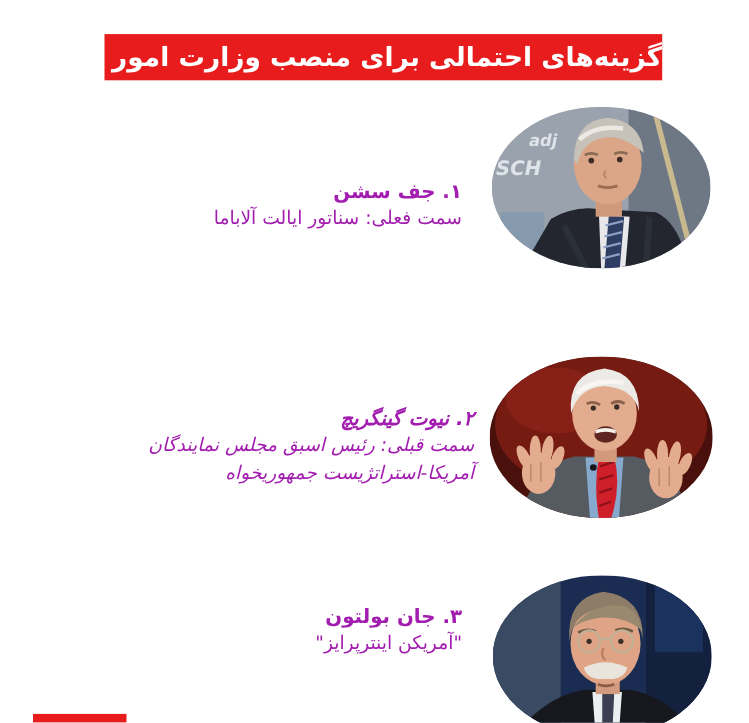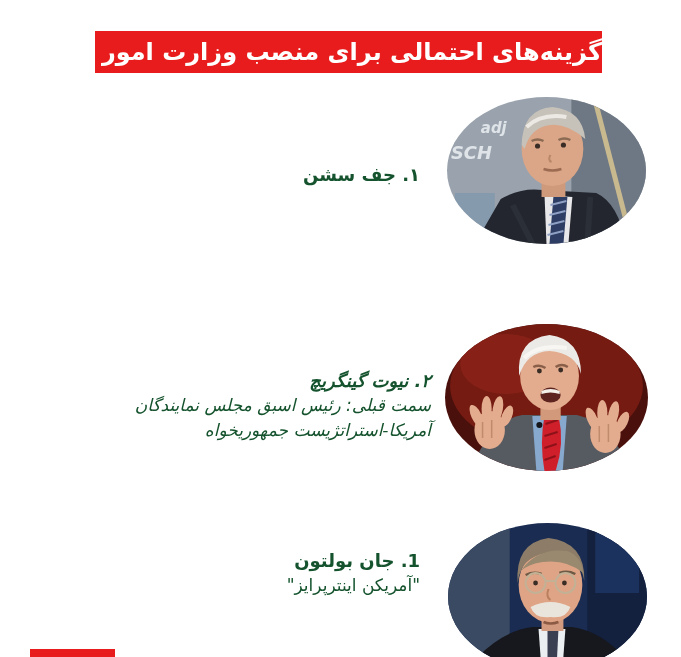--- a/index.html
+++ b/index.html
@@ -5,21 +5,21 @@
   html,body{margin:0;padding:0;background:#fff;}
   #page{
     position:relative;width:681px;height:657px;background:#ffffff;
     overflow:hidden;font-family:"DejaVu Sans",sans-serif;
   }
   .banner{
     position:absolute;left:95px;top:31px;width:507px;height:42px;
     background:#e81c1c;color:#ffffff;font-weight:bold;font-size:24px;
     line-height:42px;text-align:center;direction:rtl;white-space:nowrap;
   }
-  .cand-text{position:absolute;direction:rtl;text-align:right;color:#14532d;}
+  .cand-text{position:absolute;direction:rtl;text-align:right;color:#a21caf;}
   .cand-name{font-size:18px;font-weight:bold;line-height:24px;white-space:nowrap;}
   .cand-line{font-size:17px;line-height:25px;white-space:nowrap;}
   .portrait{
     position:absolute;border-radius:50%;overflow:hidden;
   }
   .portrait svg{display:block;width:100%;height:100%;}
   .red-fragment{
     position:absolute;left:30px;top:649px;width:85px;height:8px;background:#e81c1c;
   }
 </style>
@@ -27,20 +27,21 @@
 <body>
 
 <div id="page">
 
   <div class="banner">
     <span>گزینه‌های احتمالی برای منصب وزارت امور خارجه:</span>
   </div>
 
   <div class="cand-text" style="left:100px;top:163px;width:320px;">
     <div class="cand-name">۱. جف سشن</div>
+    <div class="cand-line">سمت فعلی: سناتور ایالت آلاباما</div>
   </div>
   <div class="portrait" style="left:447px;top:97px;width:199px;height:147px;font-style:italic;">
     <svg viewBox="0 0 200 147" preserveAspectRatio="none">
       <rect width="200" height="147" fill="#9aa3ad"></rect>
       <rect x="125" y="0" width="75" height="147" fill="#6e7884"></rect>
       <path d="M148 0 L186 147" stroke="#c9b98f" stroke-width="5" fill="none"></path>
       <text x="34" y="36" font-size="15" font-weight="bold" fill="#dfe4e9" font-family="DejaVu Sans,sans-serif">adj</text>
       <text x="4" y="62" font-size="18" font-weight="bold" fill="#dfe4e9" font-family="DejaVu Sans,sans-serif">SCH</text>
       <rect x="8" y="96" width="40" height="51" fill="#7d95ad" opacity="0.7"></rect>
       <path d="M28 147 L54 102 Q75 90 96 93 L150 96 Q172 106 180 147 Z" fill="#23262e"></path>
@@ -95,21 +96,21 @@
         <ellipse cx="145" cy="95" rx="5" ry="12" transform="rotate(-22 145 95)"></ellipse>
         <ellipse cx="155" cy="89" rx="5" ry="13"></ellipse>
         <ellipse cx="166" cy="90" rx="5" ry="13" transform="rotate(12 166 90)"></ellipse>
         <ellipse cx="175" cy="98" rx="5" ry="11" transform="rotate(25 175 98)"></ellipse>
       </g>
       <path d="M37 98 L37 114 M46 96 L46 114 M152 102 L152 118 M161 100 L161 118" stroke="#c08b6d" stroke-width="1.5" fill="none"></path>
     </svg>
   </div>
 
   <div class="cand-text" style="left:95px;top:549px;width:325px;">
-    <div class="cand-name">1. جان بولتون</div>
+    <div class="cand-name">۳. جان بولتون</div>
     <div class="cand-line">"آمریکن اینترپرایز"</div>
   </div>
   <div class="portrait" style="left:448px;top:523px;width:199px;height:147px;">
     <svg viewBox="0 0 200 147" preserveAspectRatio="none">
       <rect width="200" height="147" fill="#1a2c52"></rect>
       <rect x="0" y="0" width="62" height="147" fill="#3a4a63"></rect>
       <rect x="140" y="0" width="60" height="147" fill="#13203e"></rect>
       <rect x="148" y="10" width="44" height="60" fill="#1f3766" opacity="0.8"></rect>
       <path d="M18 147 Q50 108 85 104 L125 104 Q162 110 186 147 Z" fill="#17181d"></path>
       <path d="M91 106 L118 106 L115 147 L94 147 Z" fill="#eceff2"></path>

